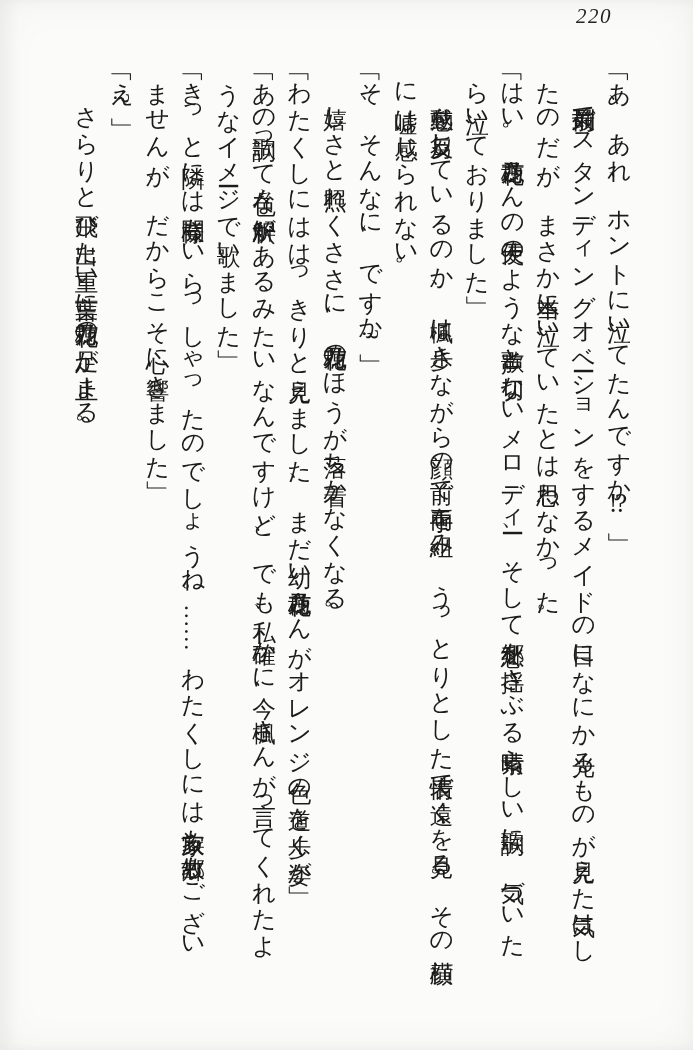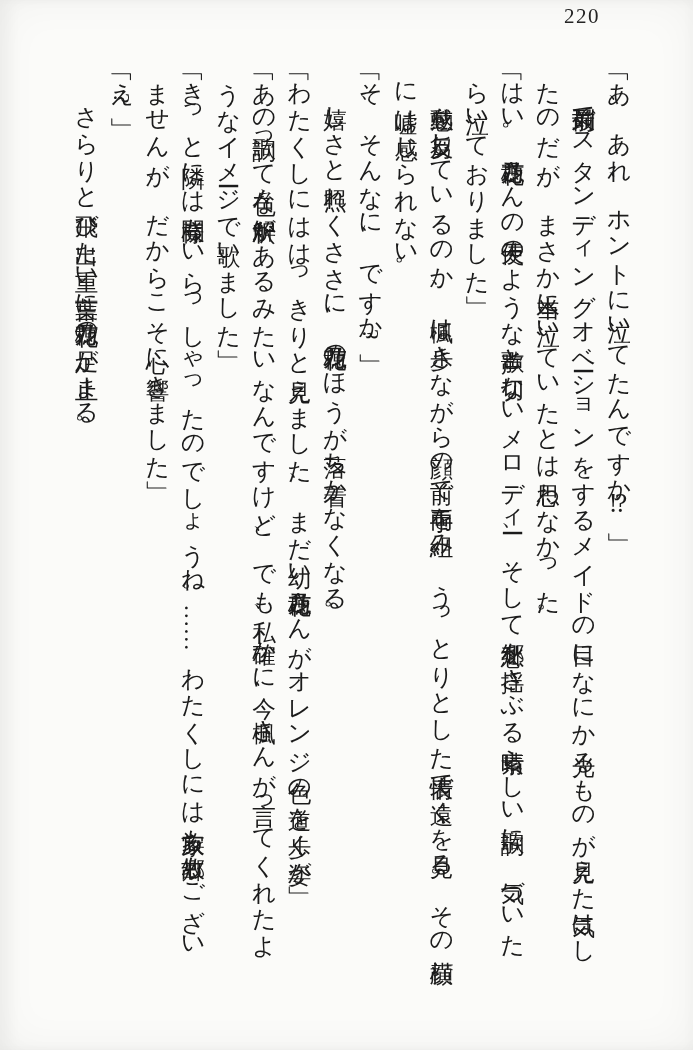--- a/index.html
+++ b/index.html
@@ -15,22 +15,23 @@
     background: #fbfbf9;
     box-shadow: inset 0 0 45px rgba(0,0,0,0.045),
                 inset 10px 0 14px rgba(0,0,0,0.035),
                 inset -4px 0 8px rgba(0,0,0,0.02);
     overflow: hidden;
     font-family: "Liberation Serif", "DejaVu Serif", serif;
   }
   .page-number {
     position: absolute;
     top: 4px;
-    left: 564px;
+    left: 576px;
     font-size: 21px;
+    font-style: italic;
     letter-spacing: 1.5px;
     color: #242424;
   }
   .text-area {
     position: absolute;
     top: 66px;
     right: 57px;
     height: 902px;
     writing-mode: vertical-rl;
     text-orientation: mixed;

